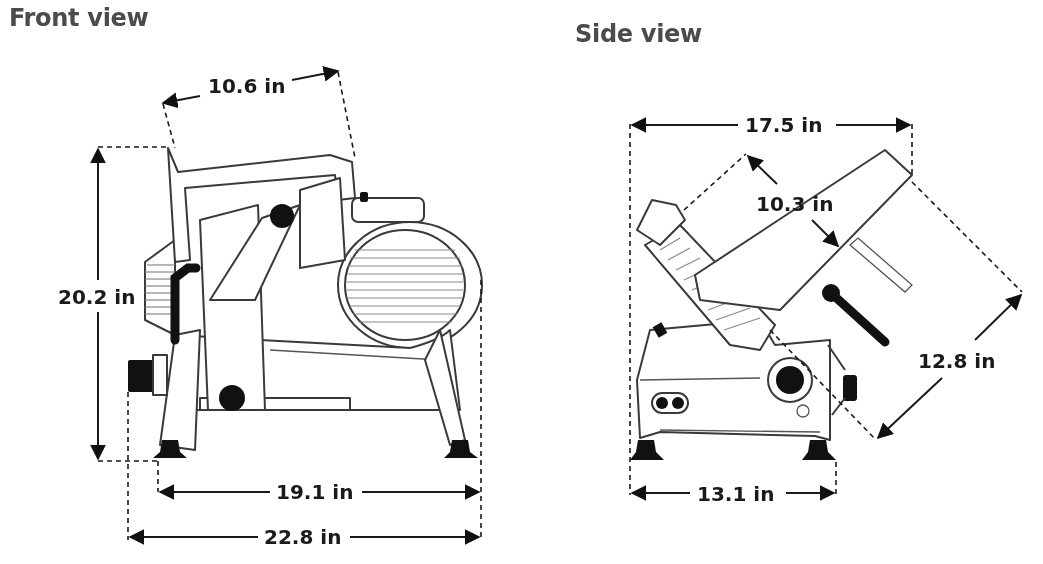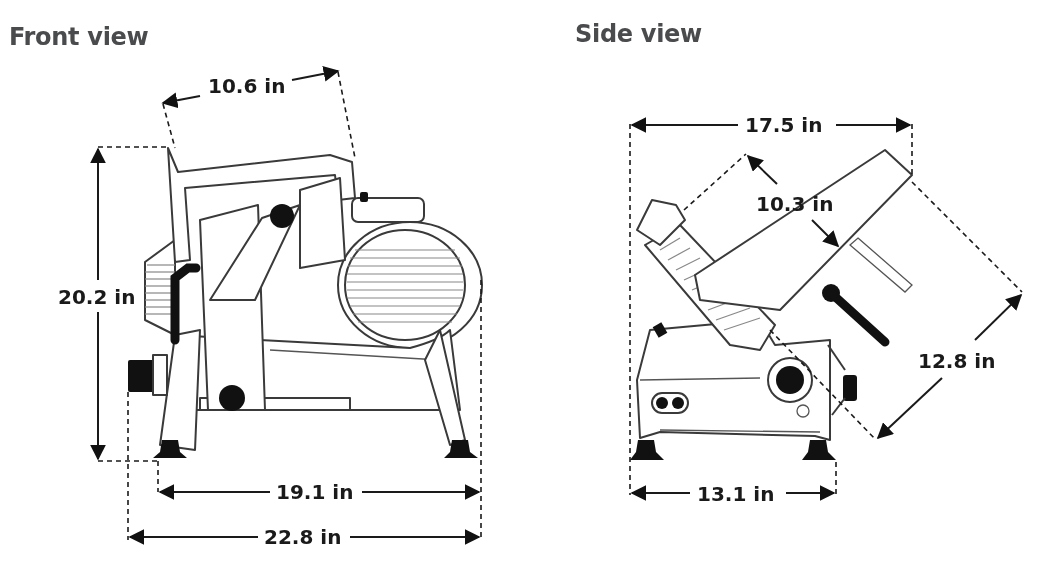--- a/index.html
+++ b/index.html
@@ -1,18 +1,18 @@
 <!DOCTYPE html>
 <html><head>
 <meta charset="utf-8">
 <style>
   html, body { margin:0; padding:0; background:#ffffff; }
   body { width:1043px; height:564px; position:relative; overflow:hidden; font-family:"DejaVu Sans", sans-serif; }
   .view-title { position:absolute; font-family:"DejaVu Sans", sans-serif; font-weight:bold; font-size:24px; color:#4a4b4d; letter-spacing:-0.3px; }
-  #front-title { left:9px; top:4px;margin-top:19px; }
+  #front-title { left:9px; top:4px; }
   #side-title { left:575px; top:20px; }
   svg { position:absolute; left:0; top:0; }
   .dim { font-family:"DejaVu Sans", sans-serif; font-size:20px; font-weight:bold; fill:#1a1a1a; }
   .ln { stroke:#3a3a3a; fill:none; stroke-width:2; stroke-linejoin:round; }
   .ln-thin { stroke:#555; fill:none; stroke-width:1.3; }
   .fill-w { fill:#fff; }
   .dash { stroke:#1a1a1a; stroke-width:1.6; stroke-dasharray:5 4; fill:none; }
   .arrow-line { stroke:#1a1a1a; stroke-width:2; fill:none; }
   .blk { fill:#111; }
   .hatch { stroke:#888; stroke-width:1.2; }

